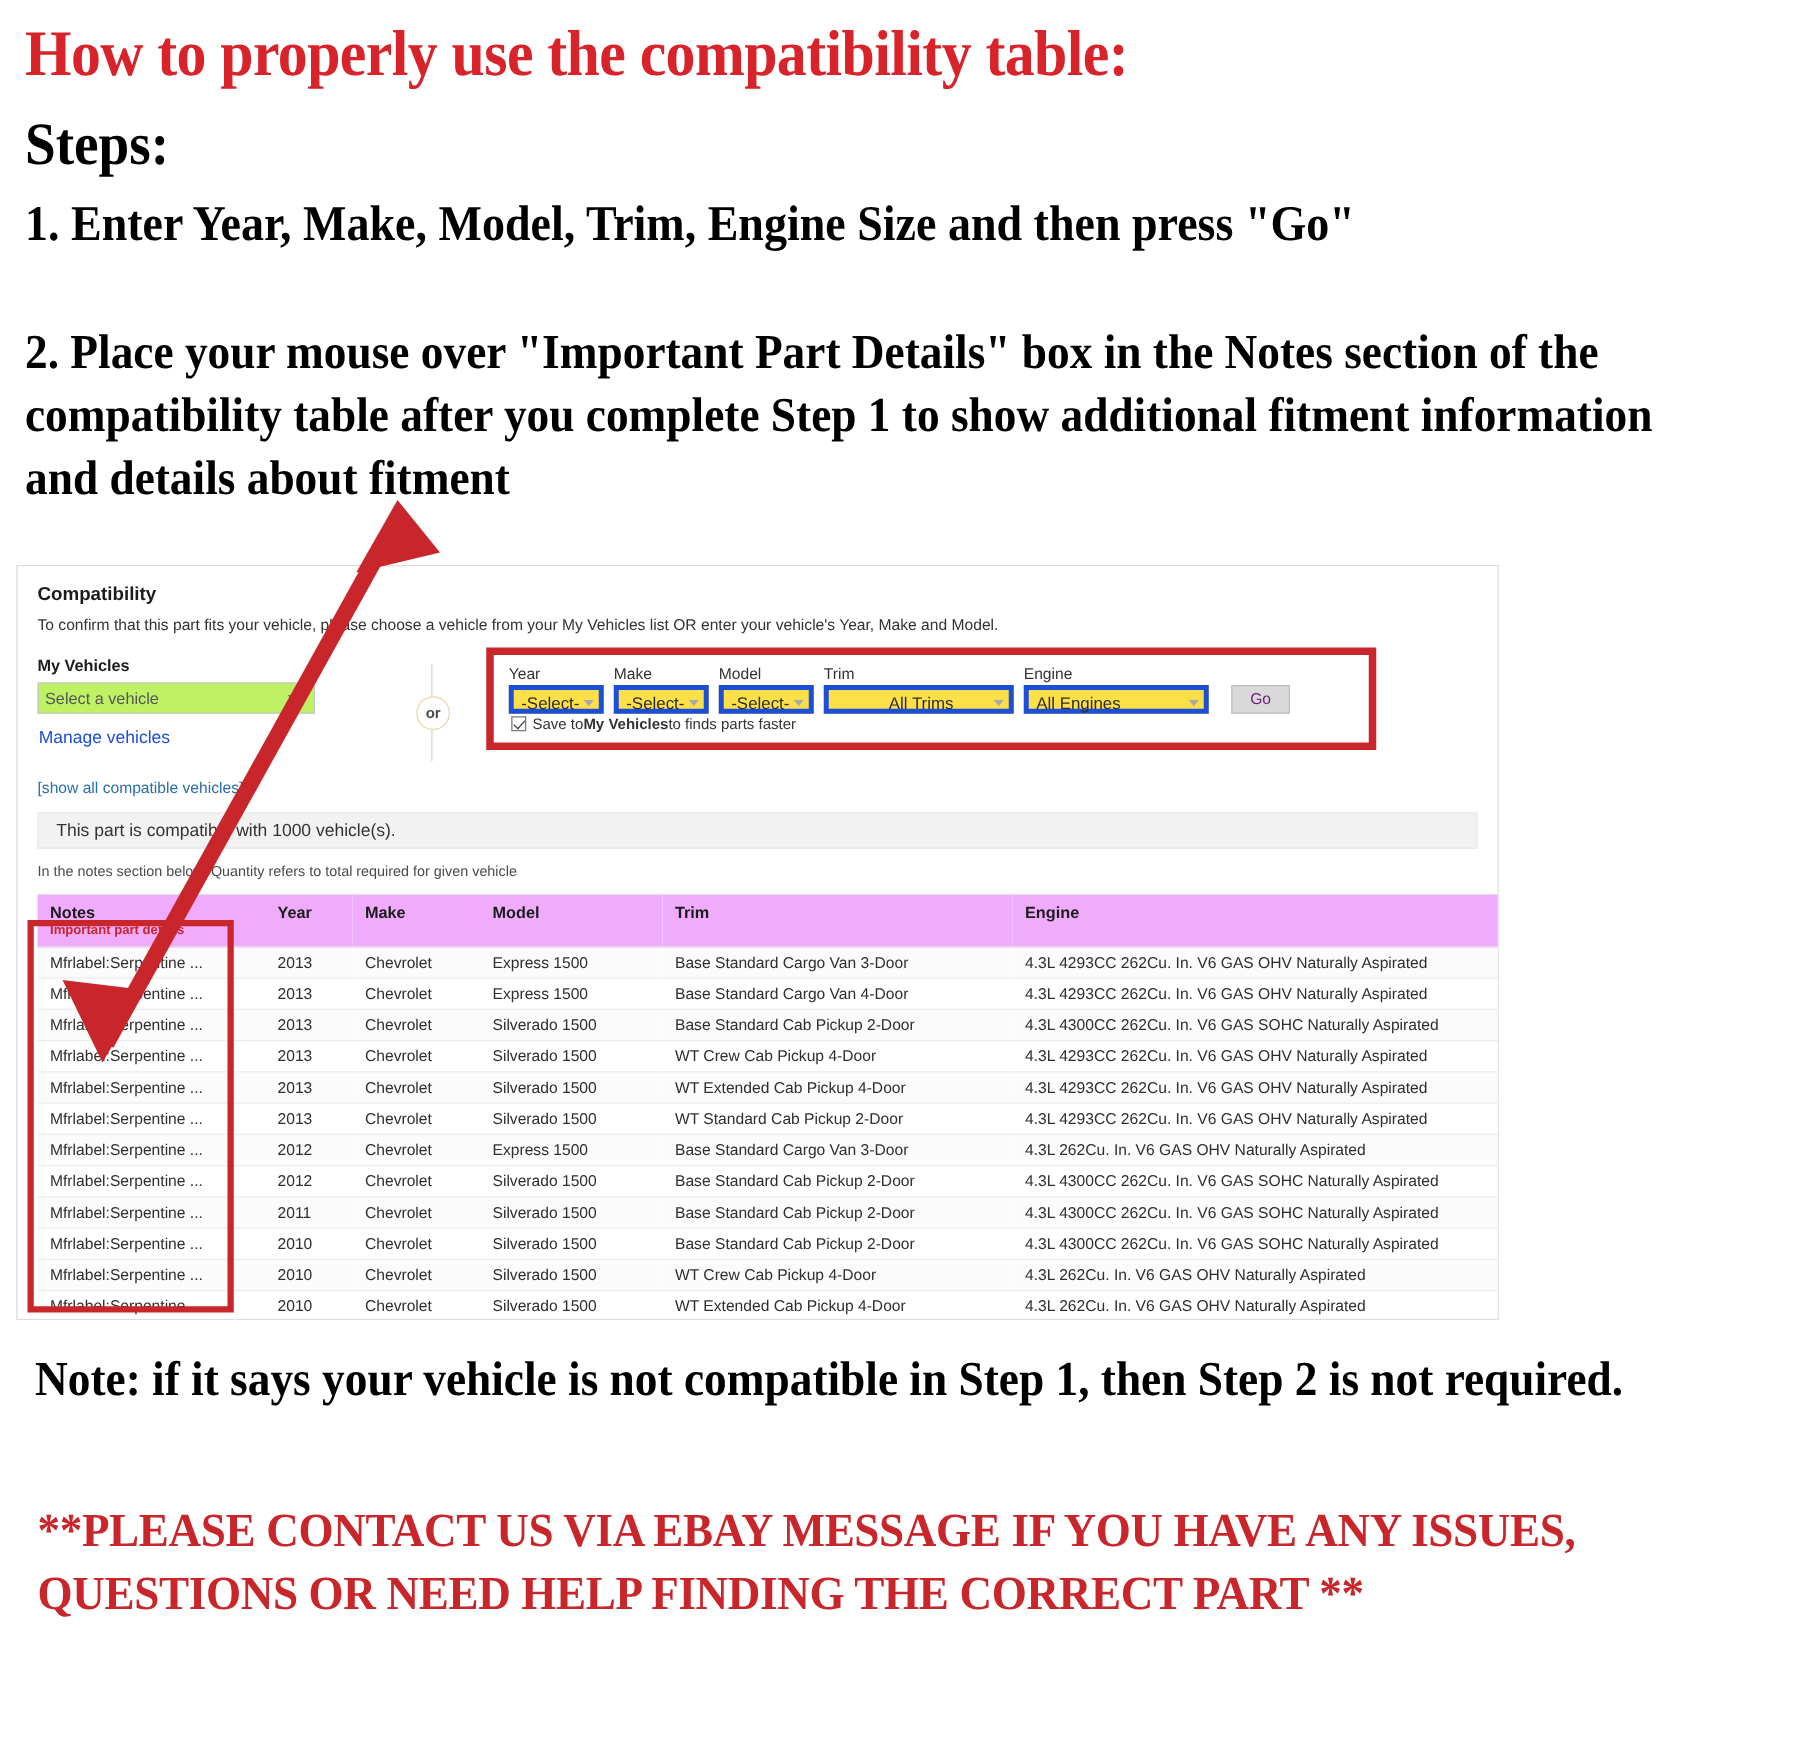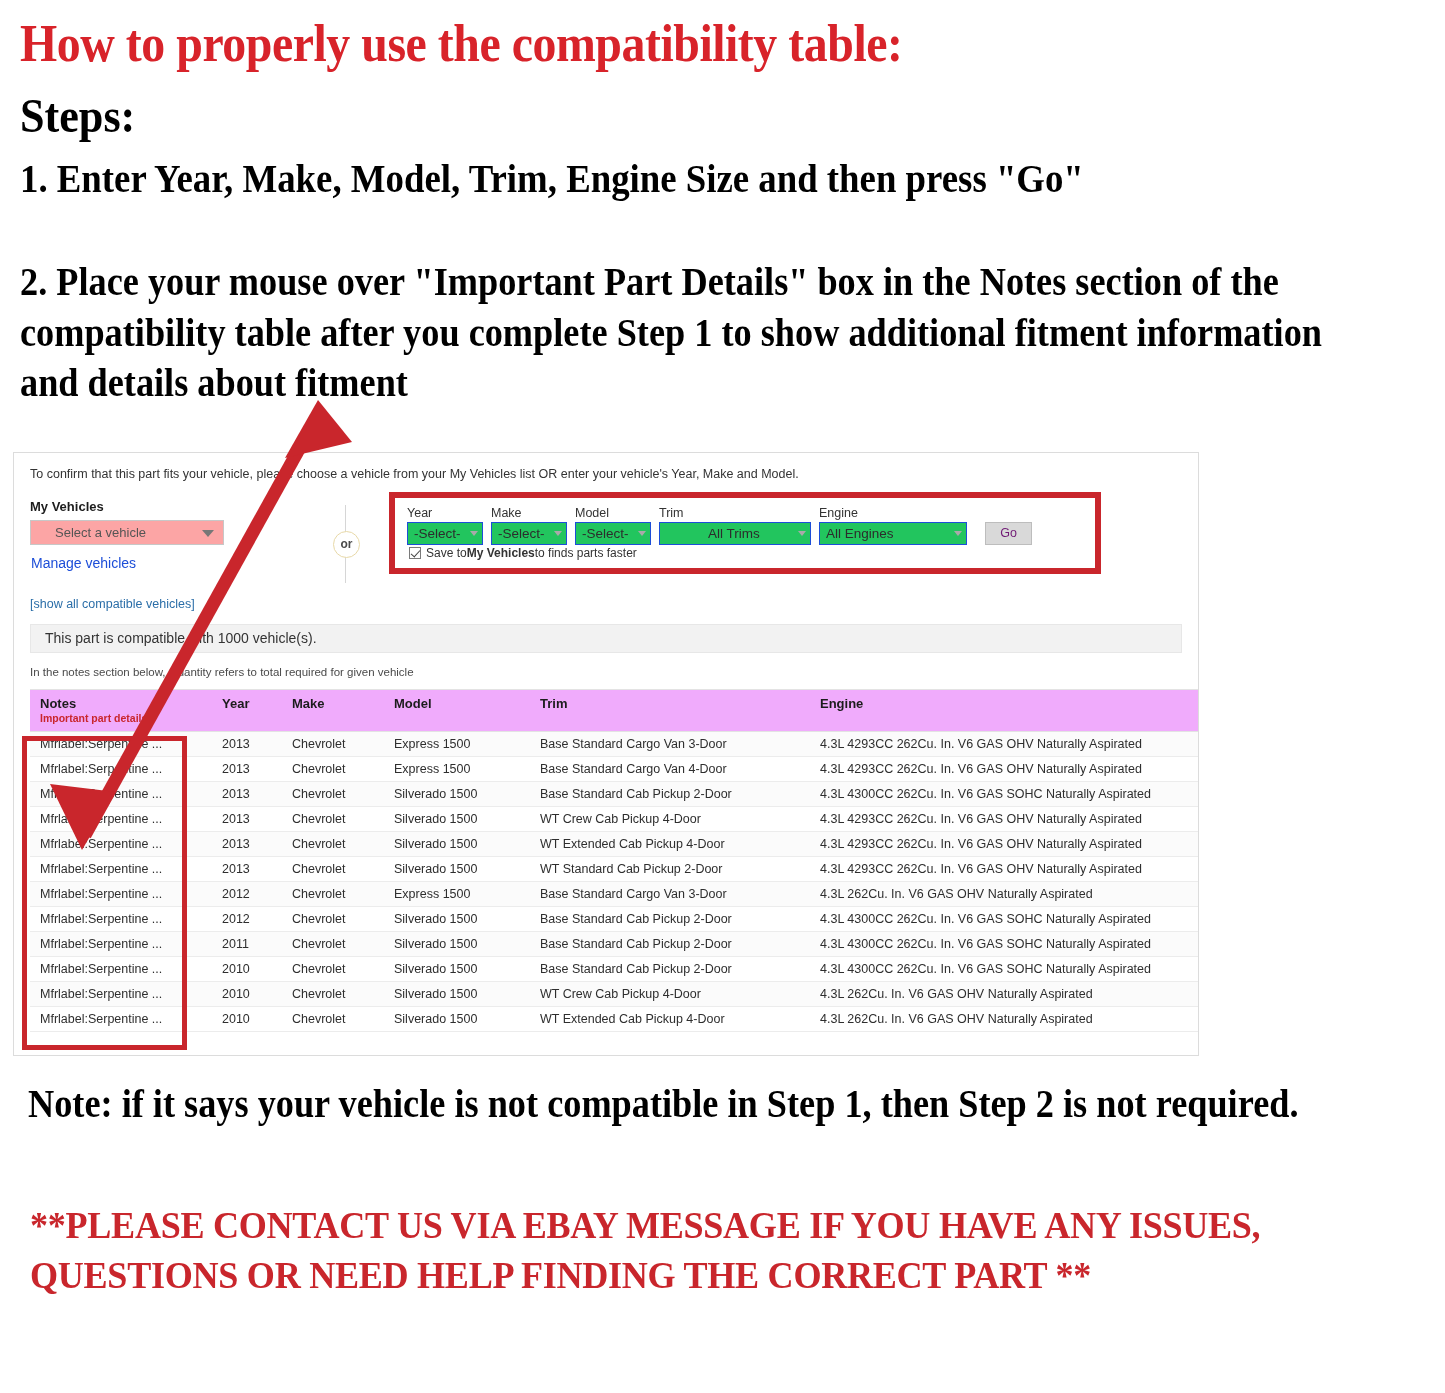--- a/index.html
+++ b/index.html
@@ -110,29 +110,29 @@
     left: 0px;
     top: 0px;
     font-size: 13px;
     font-weight: bold;
     color: #1c1c1c;
   }
   .vehicle-select {
     position: absolute;
     left: 0px;
     top: 21px;
-    width: 194px;
+    width: 222px;
     height: 25px;
     border: 1px solid #c7c7c7;
-    background: #fca5a5;
+    background: #bef264;
     box-sizing: border-box;
     font-size: 13px;
     color: #555555;
     line-height: 23px;
-    padding-left: 24px;
+    padding-left: 5px;
   }
   .vehicle-select .caret {
     position: absolute;
     right: 9px;
     top: 9px;
     width: 0; height: 0;
     border-left: 6px solid transparent;
     border-right: 6px solid transparent;
     border-top: 7px solid #777777;
   }
@@ -197,22 +197,22 @@
   }
   .field { display: flex; flex-direction: column; }
   .field-label {
     font-size: 12.5px;
     color: #333333;
     margin-bottom: 2px;
   }
   .dropdown {
     position: relative;
     height: 23px;
-    background: #22c55e;
-    border: 1px solid #1d4ed8;
+    background: #fde047;
+    border: 4px solid #1d4ed8;
     box-sizing: border-box;
     font-size: 13.5px;
     color: #2c2c2c;
     line-height: 21px;
     padding-left: 6px;
     white-space: nowrap;
   }
   .dropdown .ddcaret {
     position: absolute;
     right: 4px;
@@ -392,20 +392,21 @@
 </head>
 <body>
 
 <div class="headline">How to properly use the compatibility table:</div>
 <div class="steps-label">Steps:</div>
 <div class="step1">1. Enter Year, Make, Model, Trim, Engine Size and then press "Go"</div>
 <div class="step2">2. Place your mouse over "Important Part Details" box in the Notes section of the compatibility table after you complete Step 1 to show additional fitment information and details about fitment</div>
 
 <div class="panel">
   <div class="panel-inner">
+    <div class="panel-title">Compatibility</div>
     <div class="panel-sub">To confirm that this part fits your vehicle, please choose a vehicle from your My Vehicles list OR enter your vehicle's Year, Make and Model.</div>
 
     <div class="compat-row">
 
       <div class="my-vehicles-label">My Vehicles</div>
       <div class="vehicle-select">
         <span>Select a vehicle</span>
         <span class="caret"></span>
       </div>
       <div class="manage-link">Manage vehicles</div>

